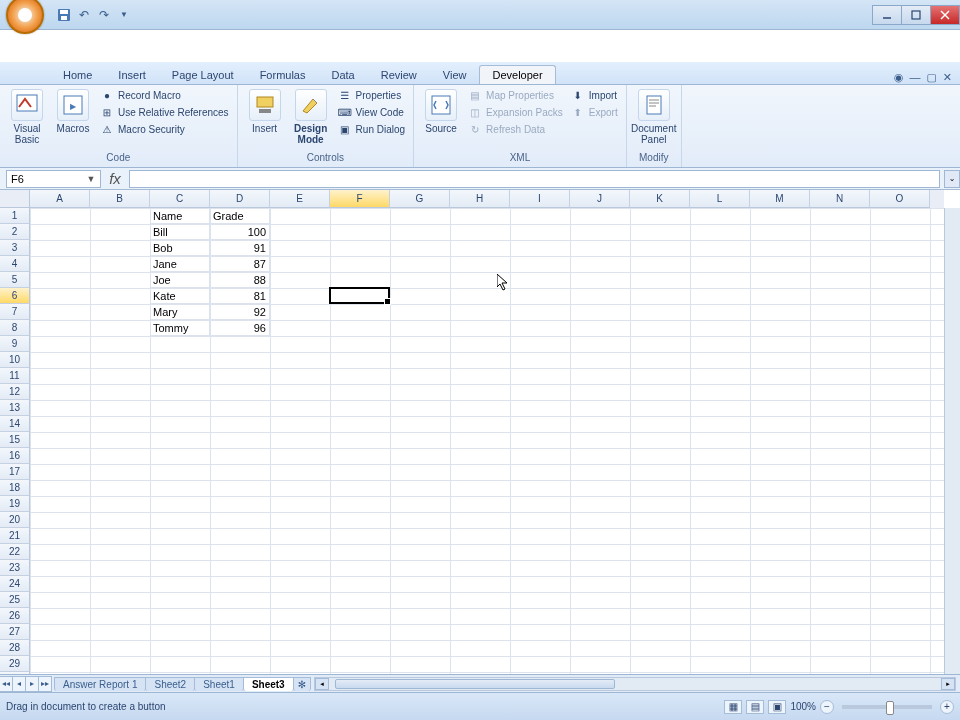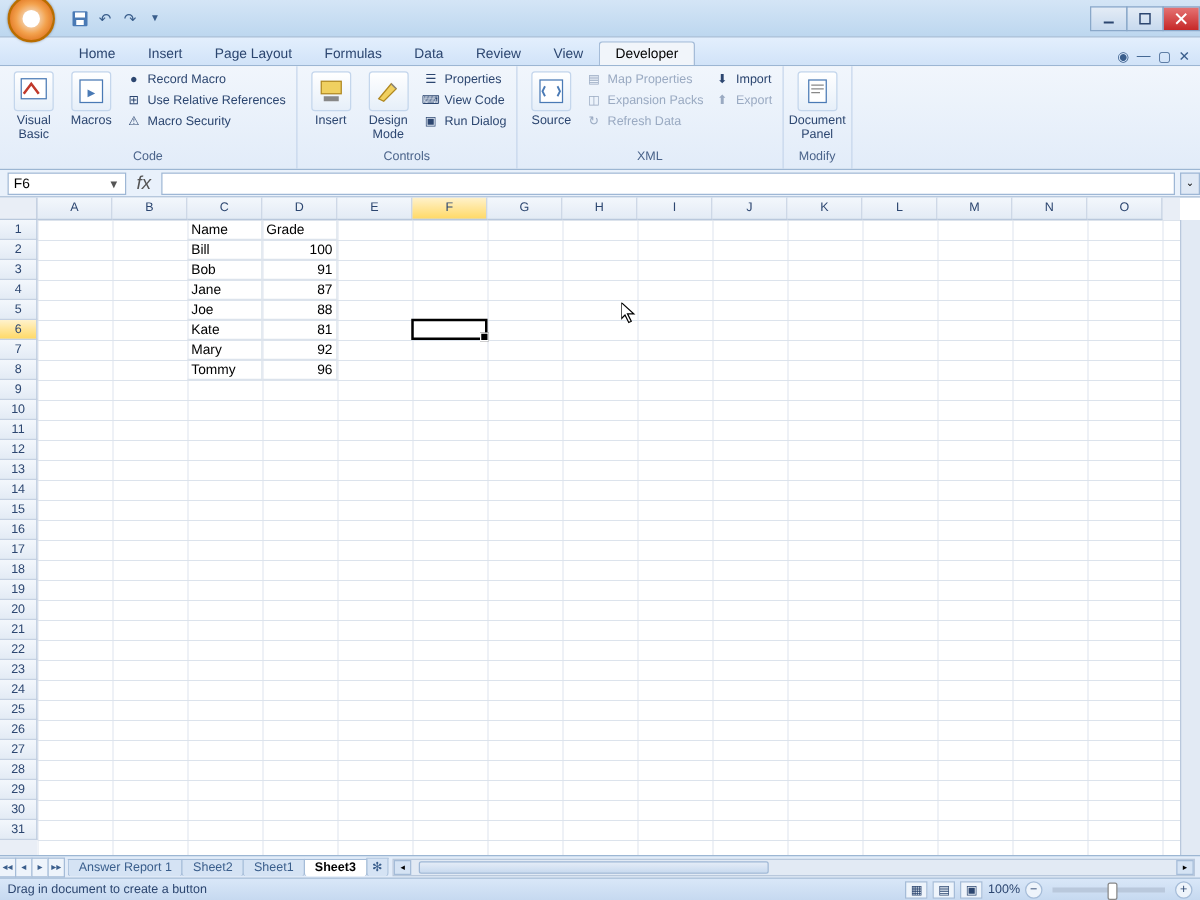--- a/index.html
+++ b/index.html
@@ -11,21 +11,21 @@
 .office-btn::after { content:""; position:absolute; inset:10px; border-radius:50%; background:#fff; }
 .qat { display: flex; gap: 4px; margin-left: 6px; align-items: center; }
 .qat-icon { width: 16px; height: 16px; display: inline-flex; align-items: center; justify-content: center; color:#3a5e8c; font-size:12px; }
 .title-text { position:absolute; left:0; right:0; text-align:center; font-size: 12px; color:#3b4d63; pointer-events:none; }
 .win-controls { position:absolute; right:0; display:flex; }
 .win-btn { width:30px; height:20px; background: linear-gradient(#e4ecf6,#c7d9ee); border:1px solid #8aa8c9; display:flex; align-items:center; justify-content:center; margin-left:-1px; }
 .win-btn.close{ background: linear-gradient(#e57373,#c62828); color:#fff; }
 .win-btn svg { width:10px; height:10px; }
 
 
-.tabbar { height: 23px; background: linear-gradient(#e3effd,#d1e3f8); display: flex; align-items: end; padding-left: 50px; border-bottom: 1px solid #9cb6d3; }
+.tabbar { height: 23px; background: linear-gradient(#e3effd,#d1e3f8); display: flex; align-items: end; padding-left: 50px; border-bottom: 1px solid #9cb6d3; margin-top: 32px; }
 .tab { padding: 3px 12px; font-size: 11px; color:#2c4670; cursor:pointer; border:1px solid transparent; border-bottom:none; }
 .tab.active { background:#f1f5fa; border-color:#a5bcd8; border-radius:3px 3px 0 0; color:#000; }
 .help-icons { margin-left:auto; display:flex; gap:6px; padding-right:8px; font-size:11px; color:#3a5e8c; }
 
 
 .ribbon { height: 83px; background: linear-gradient(#f1f6fc,#e2ecf9); display:flex; border-bottom:1px solid #9cb6d3; }
 .rgroup { display:flex; flex-direction:column; border-right:1px solid #c6d6eb; padding: 2px 6px 0 6px; }
 .rgroup-inner { flex:1; display:flex; align-items:flex-start; gap:4px; }
 .rgroup-label { height:15px; text-align:center; font-size:10px; color:#4a638a; }
 .bigbtn { width:42px; display:flex; flex-direction:column; align-items:center; gap:2px; padding:2px; font-size:10px; color:#2c4670; cursor:pointer; }
@@ -66,21 +66,21 @@
 .nav-btns { display:flex; }
 .nav-btn { width:14px; height:16px; border:1px solid #a5bcd8; background:#eef4fb; display:flex; align-items:center; justify-content:center; margin-left:-1px; font-size:8px; color:#3a5e8c; }
 .sheet-tabs { display:flex; margin-left:2px; align-items:end; }
 .sheet-tab { padding:1px 8px; background:#d5e3f4; border:1px solid #a5bcd8; border-bottom:none; margin-right:-1px; color:#3a5e8c; cursor:pointer; border-radius:0 0 3px 3px; }
 .sheet-tab.active { background:#fff; font-weight:bold; color:#000; }
 .hscroll { flex:1; height:14px; background:#e2eaf4; margin:0 4px; border:1px solid #b9c8dc; position:relative; display:flex; align-items:center; }
 .hscroll-thumb { position:absolute; left:20px; width:280px; height:10px; background:linear-gradient(#e4ecf7,#c9daef); border:1px solid #9eb7d5; border-radius:2px; top:1px; }
 .hscroll-arr { width:14px; height:12px; background:#d5e3f4; border:1px solid #a5bcd8; display:flex; align-items:center; justify-content:center; font-size:7px; }
 
 
-.status-bar { height:18px; background:linear-gradient(#d9e7f8,#c6d9f0); display:flex; align-items:center; padding:0 6px; font-size:10px; color:#2c4670; border-top:1px solid #9cb6d3; }
+.status-bar { height:28px; background:linear-gradient(#d9e7f8,#c6d9f0); display:flex; align-items:center; padding:0 6px; font-size:10px; color:#2c4670; border-top:1px solid #9cb6d3; }
 .status-right { margin-left:auto; display:flex; align-items:center; gap:4px; }
 .view-btn { width:18px; height:14px; border:1px solid #a5bcd8; background:#eef4fb; display:flex; align-items:center; justify-content:center; }
 .zoom-slider { width:90px; height:4px; background:#b9c8dc; position:relative; margin:0 4px; }
 .zoom-slider::after { content:""; position:absolute; left:44px; top:-4px; width:6px; height:12px; background:#fff; border:1px solid #888; border-radius:2px; }
 .zoom-btn { width:14px; height:14px; border:1px solid #a5bcd8; border-radius:50%; background:#eef4fb; display:flex; align-items:center; justify-content:center; font-size:10px; }
 </style>
 </head>
 <body>
 
 <div class="titlebar">
@@ -184,21 +184,21 @@
           </div>
           <span>Insert</span>
         </div>
       <div class="bigbtn">
           <div class="ico">
             <svg width="24" height="24">
               <path d="M4 18 L14 6 L18 10 L8 20 Z" fill="#f0d060" stroke="#b08820"></path>
               <line x1="14" y1="6" x2="18" y2="10" stroke="#888"></line>
             </svg>
           </div>
-          <span style="white-space:pre;text-align:center;">Design
+          <span style="white-space:pre;text-align:center;font-weight:bold;">Design
 Mode</span>
         </div>
       <div class="vlist">
         <div class="smbtn">
             <span class="sico">☰</span>
             <span>Properties</span>
           </div>
         <div class="smbtn">
             <span class="sico">⌨</span>
             <span>View Code</span>

